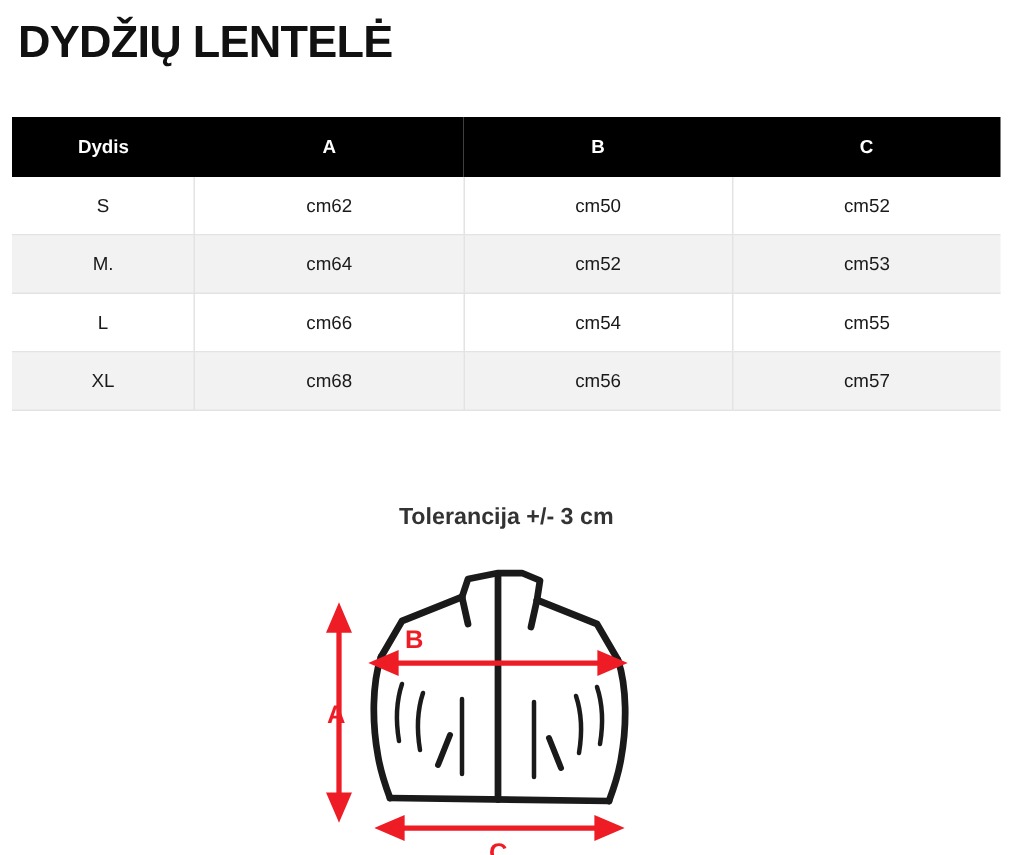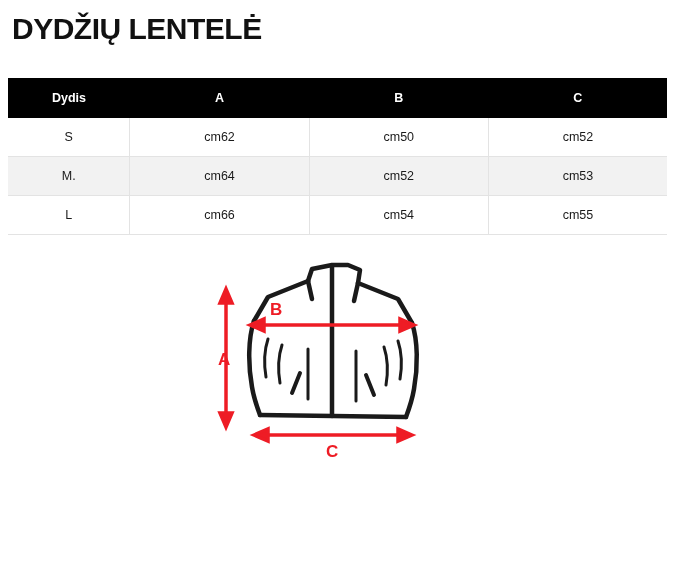--- a/index.html
+++ b/index.html
@@ -114,23 +114,30 @@
         <td>cm64</td>
         <td>cm52</td>
         <td>cm53</td>
       </tr>
       <tr>
         <td>L</td>
         <td>cm66</td>
         <td>cm54</td>
         <td>cm55</td>
       </tr>
+      <tr class="alt">
+        <td>XL</td>
+        <td>cm68</td>
+        <td>cm56</td>
+        <td>cm57</td>
+      </tr>
     </tbody>
   </table>
 
+  <div class="tolerance">Tolerancija +/- 3 cm</div>
 
   <div class="diagram-wrap">
     <svg class="diagram" width="260" height="210" viewBox="0 0 260 210">
 
       <g fill="none" stroke="#1a1a1a" stroke-width="4.5" stroke-linejoin="round" stroke-linecap="round">
 
         <path d="M100 28 L104 16 L124 12 L140 12 L152 17 L150 30"></path>
 
         <path d="M100 28 L60 44 L46 68"></path>
 

